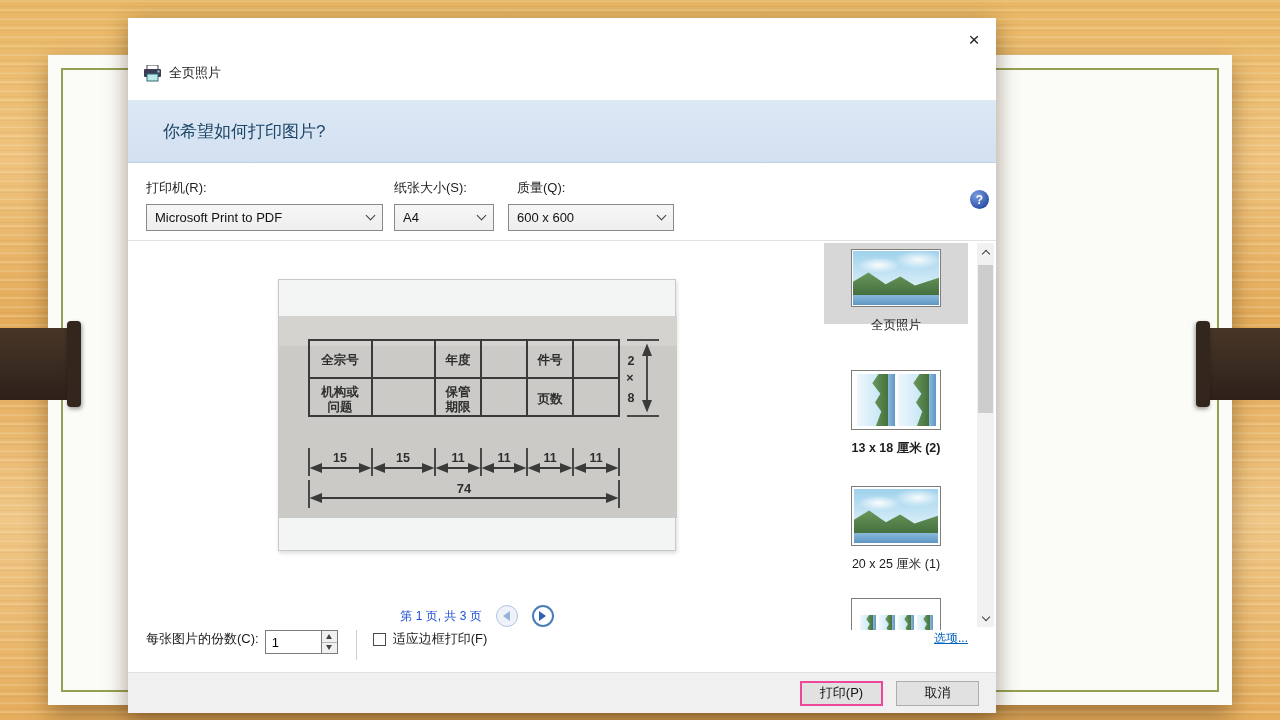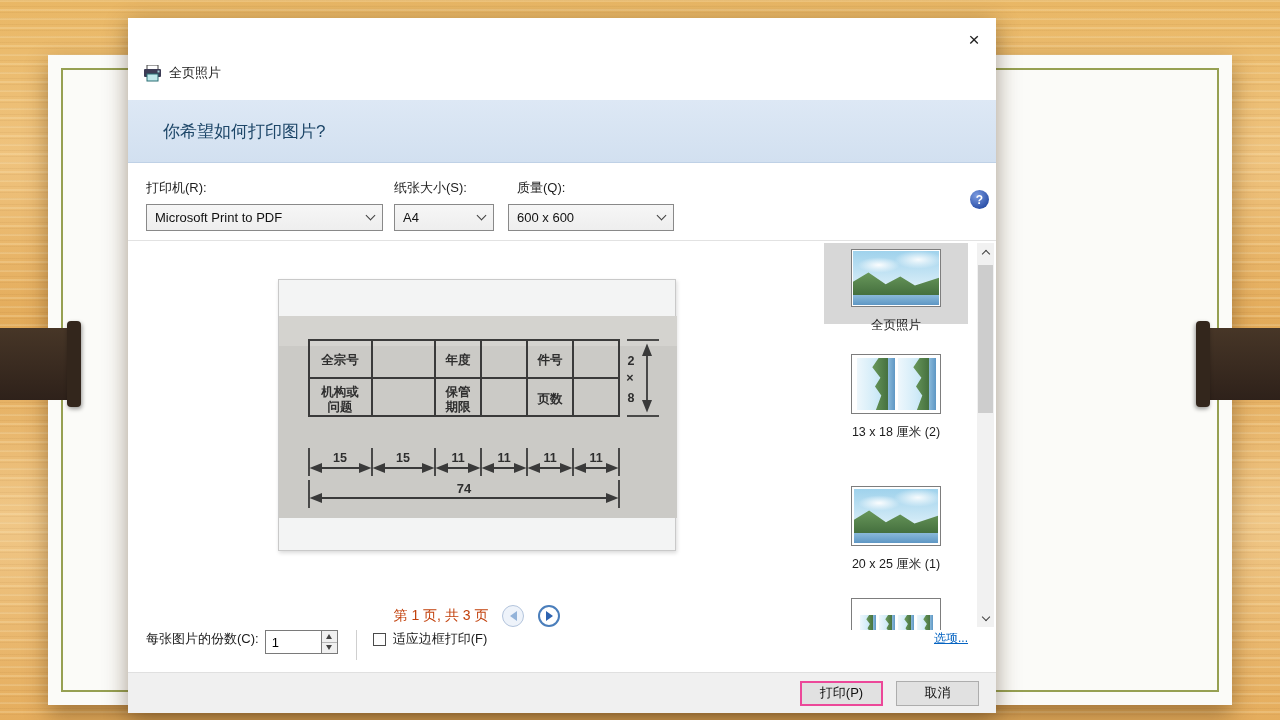--- a/index.html
+++ b/index.html
@@ -46,21 +46,21 @@
     color:#fff; font-size:12px; font-weight:bold; display:flex; align-items:center; justify-content:center; cursor:pointer; }
   .sep { position:absolute; left:0; right:0; top:222px; height:1px; background:#e2e2e2; }
 
   
   .main { position:absolute; left:0; right:0; top:223px; height:389px; background:#fff; overflow:hidden; }
   .sheet { position:absolute; left:150px; top:38px; width:398px; height:272px;
     background:#f3f4f4; border:1px solid #c9c9c9; box-shadow:1px 2px 4px rgba(0,0,0,.15); }
   .photo { position:absolute; left:0; right:0; top:36px; height:188px; background:#cbcac6; }
   .pagenav { position:absolute; left:150px; top:362px; width:398px; height:26px;
     display:flex; align-items:center; justify-content:center; gap:14px; }
-  .pagenav .ptext { font-size:14px; color:#c2410c; }
+  .pagenav .ptext { font-size:12px; color:#1d4ed8; }
   .navbtn { width:22px; height:22px; border-radius:50%; display:flex; align-items:center; justify-content:center; cursor:pointer; }
   .navbtn.prev { border:1px solid #b3c4dc; background:#eef3fa; }
   .navbtn.next { border:2px solid #4a7ebb; background:#ffffff; }
   .tri-left  { width:0; height:0; border-top:5px solid transparent; border-bottom:5px solid transparent; border-right:7px solid #93b3d9; }
   .tri-right { width:0; height:0; border-top:5px solid transparent; border-bottom:5px solid transparent; border-left:7px solid #2e63b0; }
 
   
   .sidebar { position:absolute; left:696px; top:0; width:144px; height:389px; }
   .sb-item { position:absolute; left:0; width:144px; display:flex; flex-direction:column; align-items:center; cursor:pointer; }
   .sb-item.sel { background:#d7d7d7; }
@@ -259,21 +259,21 @@
         <div class="sb-item sel" style="top:2px; height:81px; padding-top:6px;">
           <div class="frame" style="width:90px; height:58px; padding:1px;">
             <div class="scene" style="width:86px; height:54px;">
               <div class="mount"></div>
               <div class="water"></div>
             </div>
           </div>
           <div class="sb-label">全页照片</div>
         </div>
 
-        <div class="sb-item" style="top:113px; height:95px;">
+        <div class="sb-item" style="top:129px; height:95px;font-weight:bold;">
           <div class="frame" style="width:90px; height:60px; display:flex; align-items:center; justify-content:center; gap:3px;">
             <div class="scene-p" style="width:38px; height:52px;">
               <div class="mount-p"></div>
               <div class="water-p"></div>
             </div>
             <div class="scene-p" style="width:38px; height:52px;">
               <div class="mount-p"></div>
               <div class="water-p"></div>
             </div>
           </div>

